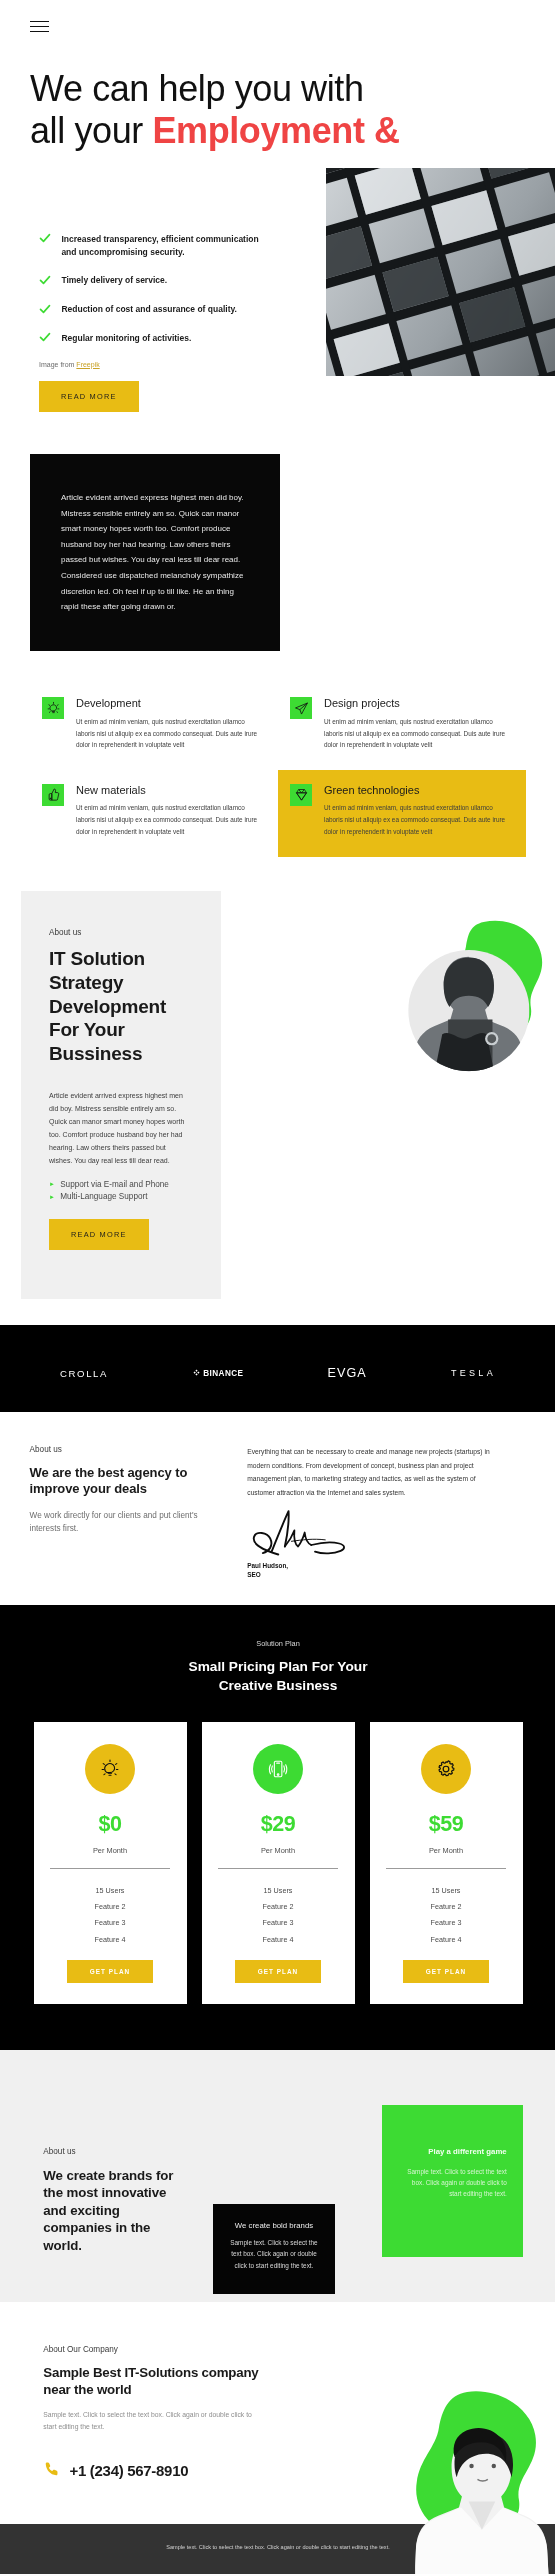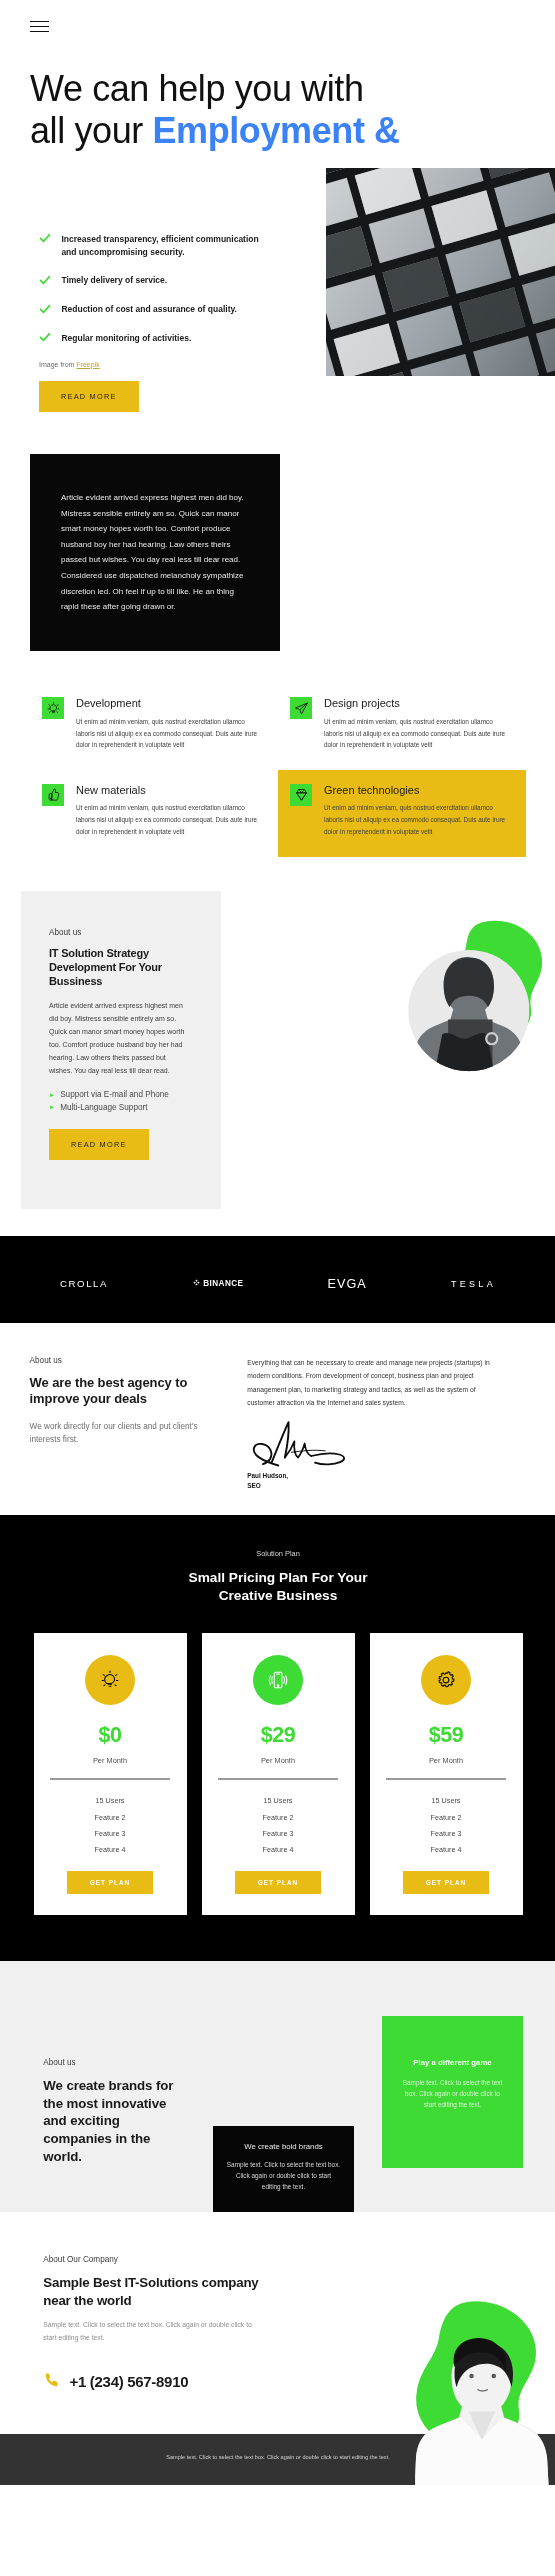--- a/index.html
+++ b/index.html
@@ -20,21 +20,21 @@
 
   
   .hero { padding: 15px 30px 0 30px; }
   .hero h1 {
     font-size: 36px;
     line-height: 1.16;
     font-weight: 400;
     letter-spacing: -0.4px;
     color: #111;
   }
-  .hero h1 .accent { color: #3b82f6; font-weight: 700; }
+  .hero h1 .accent { color: #ef4444; font-weight: 700; }
 
   .hero-body { display:flex; margin-top: 42px; position: relative; }
   .hero-left { width: 297px; padding-left: 9px; padding-top: 39px; }
   .check-list { list-style: none; }
   .check-list li {
     display: flex;
     gap: 10.4px;
     align-items: flex-start;
     margin-bottom: 15.6px;
     font-size: 8.5px;
@@ -89,21 +89,21 @@
   .feature.highlight { background:#e8bc14; margin-left:0; }
   .feat-ico { flex:0 0 22px; height:22px; background:#3ddb33; display:flex; align-items:center; justify-content:center; }
   .feat-ico svg { display:block; }
   .feat-title { font-size: 11px; font-weight:400; color:#1b1b1b; margin-bottom: 6.7px; }
   .feat-text { font-size: 6.4px; line-height:1.85; color:#3d3d3d; max-width: 182px; }
 
   
   .about-sec { margin-top: 34px; position:relative; padding-bottom: 7.4px; }
   .about-card { background:#f0f0f0; margin: 0 12px 0 21px; padding: 37px 30px 49px 28px; width: 200px; }
   .eyebrow { font-size: 8.2px; color:#3a3a3a; margin-bottom: 10.4px; }
-  .about-card h2 { font-size: 11px; line-height:1.25; font-weight:700; letter-spacing:-0.2px; margin-bottom: 12px; }
+  .about-card h2 { font-size: 19px; line-height:1.25; font-weight:700; letter-spacing:-0.2px; margin-bottom: 24px; }
   .about-card p.body { font-size: 7px; line-height:1.85; color:#3c3c3c; margin-bottom: 12px; }
   .bullets { list-style:none; margin-bottom: 4.4px; }
   .bullets li { font-size: 8.2px; color:#4a4a4a; margin-bottom: 3.7px; display:flex; gap:5.2px; align-items:center; }
   .tri { color:#3ddb33; font-size: 6px; }
   .about-art { position:absolute; right: 4.4px; top: 25px; width: 156px; height: 170px; }
   .about-art svg { display:block; }
 
   
   .logo-strip { background:#000; height: 87px; display:flex; align-items:center; justify-content:space-around; padding: 0 18px; margin-top: 19px; }
   .logo { color:#fff; display:flex; align-items:center; justify-content:center;margin-top:9px; }
@@ -138,26 +138,26 @@
   .plan-feats { list-style:none; margin-bottom: 16.3px; }
   .plan-feats li { font-size: 7.2px; color:#4a4a4a; margin-bottom: 7.4px; }
   .plan-btn { background:#e8bc14; color:#fff; border:none; font-size: 6.4px; letter-spacing:1px; font-weight:700; padding: 8.2px 0; width: 86px; cursor:pointer; font-family:"Liberation Sans", sans-serif; }
 
   
   .brands { background:#f0f0f0; padding: 42px 30px 47px 30px; position:relative; min-height: 222px; }
   .brands-left { width: 156px; padding-left: 13.3px; padding-top: 55px; }
   .brands-left h2 { font-size: 13.3px; line-height:1.32; font-weight:700; margin-top: 8.2px; letter-spacing:-0.1px; }
   .card-green {
     position:absolute; right: 33px; top: 55px; width: 141px; height: 152px;
-    background:#3ddb33; color:#d5f5d0; padding: 42px 16.3px 0 16.3px; text-align:center;
+    background:#3ddb33; color:#d5f5d0; padding: 42px 16.3px 0 16.3px; text-align:right;
   }
   .card-green .t { font-size: 7.8px; font-weight:700; color:#f1fff0; margin-bottom: 9.6px; }
   .card-green .d { font-size: 6.4px; line-height:1.75; }
   .card-black {
-    position:absolute; left: 213px; top: 165px; width: 141px; height: 90px;
+    position:absolute; left: 213px; top: 154px; width: 122px; height: 90px;
     background:#050505; color:#d9d9d9; padding: 16.3px 13.3px 0 13.3px; text-align:center;
   }
   .card-black .t { font-size: 7.8px; margin-bottom: 7.4px; color:#ececec; }
   .card-black .d { font-size: 6.4px; line-height:1.75; }
 
   
   .contact { background:#fff; padding: 43px 30px 22px 30px; position:relative; min-height: 222px; }
   .contact-left { width: 245px; padding-left: 13.3px; }
   .contact-left h2 { font-size: 13.3px; line-height:1.3; font-weight:700; margin: 7.4px 0 10.4px 0; letter-spacing:-0.2px; }
   .contact-left .d { font-size: 6.8px; line-height:1.85; color:#8e8e8e; max-width: 211px; }

